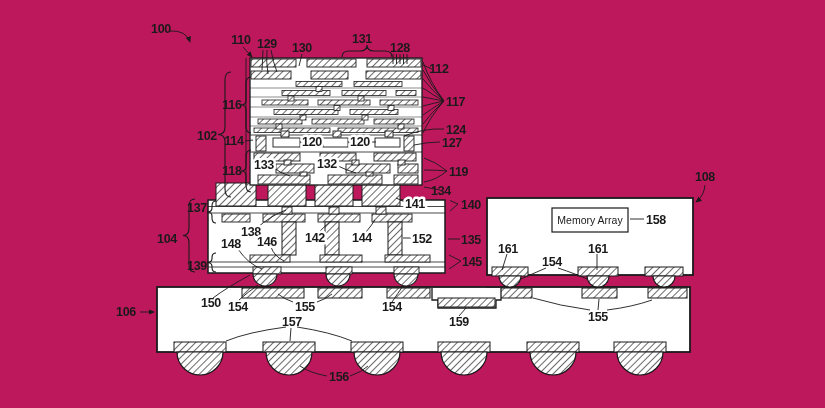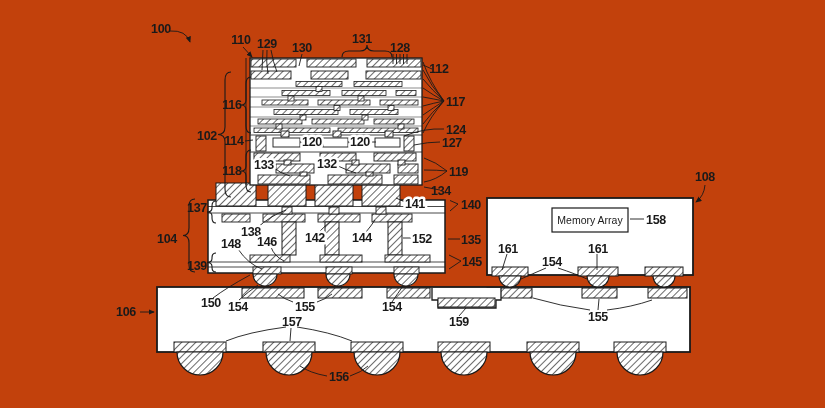--- a/index.html
+++ b/index.html
@@ -1,16 +1,16 @@
 <!DOCTYPE html>
 <html><head>
 <meta charset="utf-8">
 <style>
   html,body{margin:0;padding:0;background:#ffffff;}
-  .canvas{position:relative;width:825px;height:408px;background:#c2410c;overflow:hidden;
+  .canvas{position:relative;width:825px;height:408px;background:#be185d;overflow:hidden;
           font-family:"Liberation Sans",sans-serif;}
   svg text{font-family:"Liberation Sans",sans-serif;font-weight:700;font-size:12.5px;
            fill:#1a1a1a;letter-spacing:-0.3px;}
   svg text.halo{paint-order:stroke fill;stroke:#ffffff;stroke-width:5px;stroke-linejoin:round;}
   svg text.small{font-weight:400;font-size:10.5px;letter-spacing:0;}
 </style>
 </head>
 <body>
 
 <div class="canvas">

